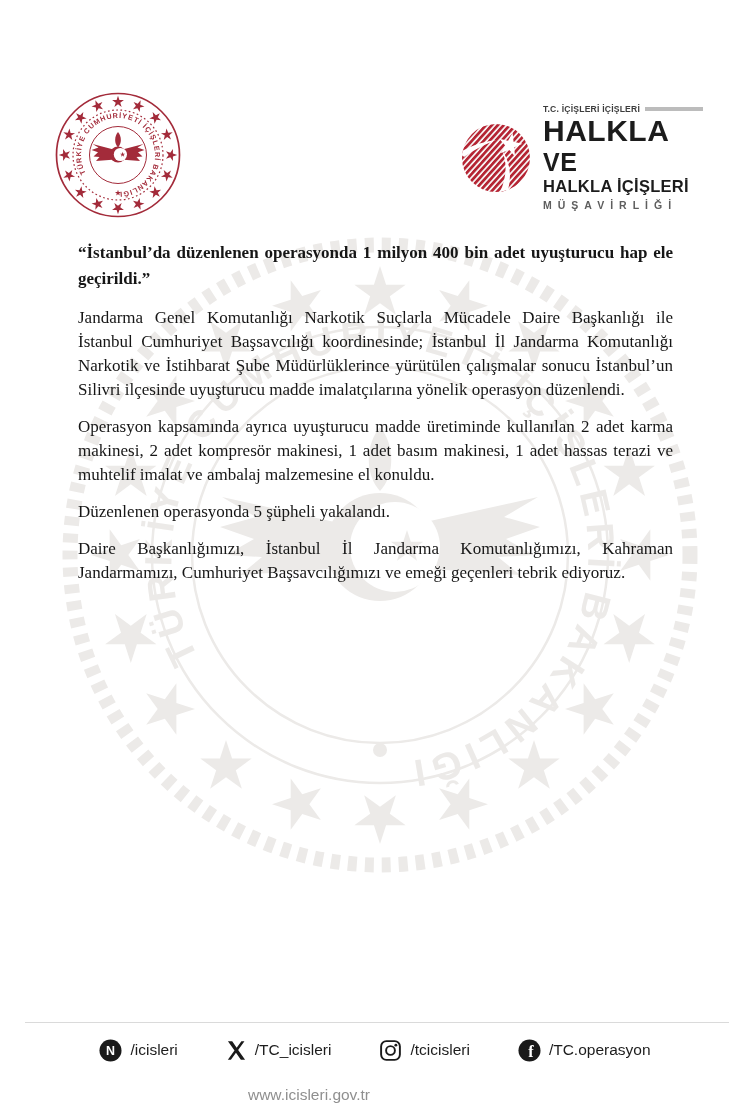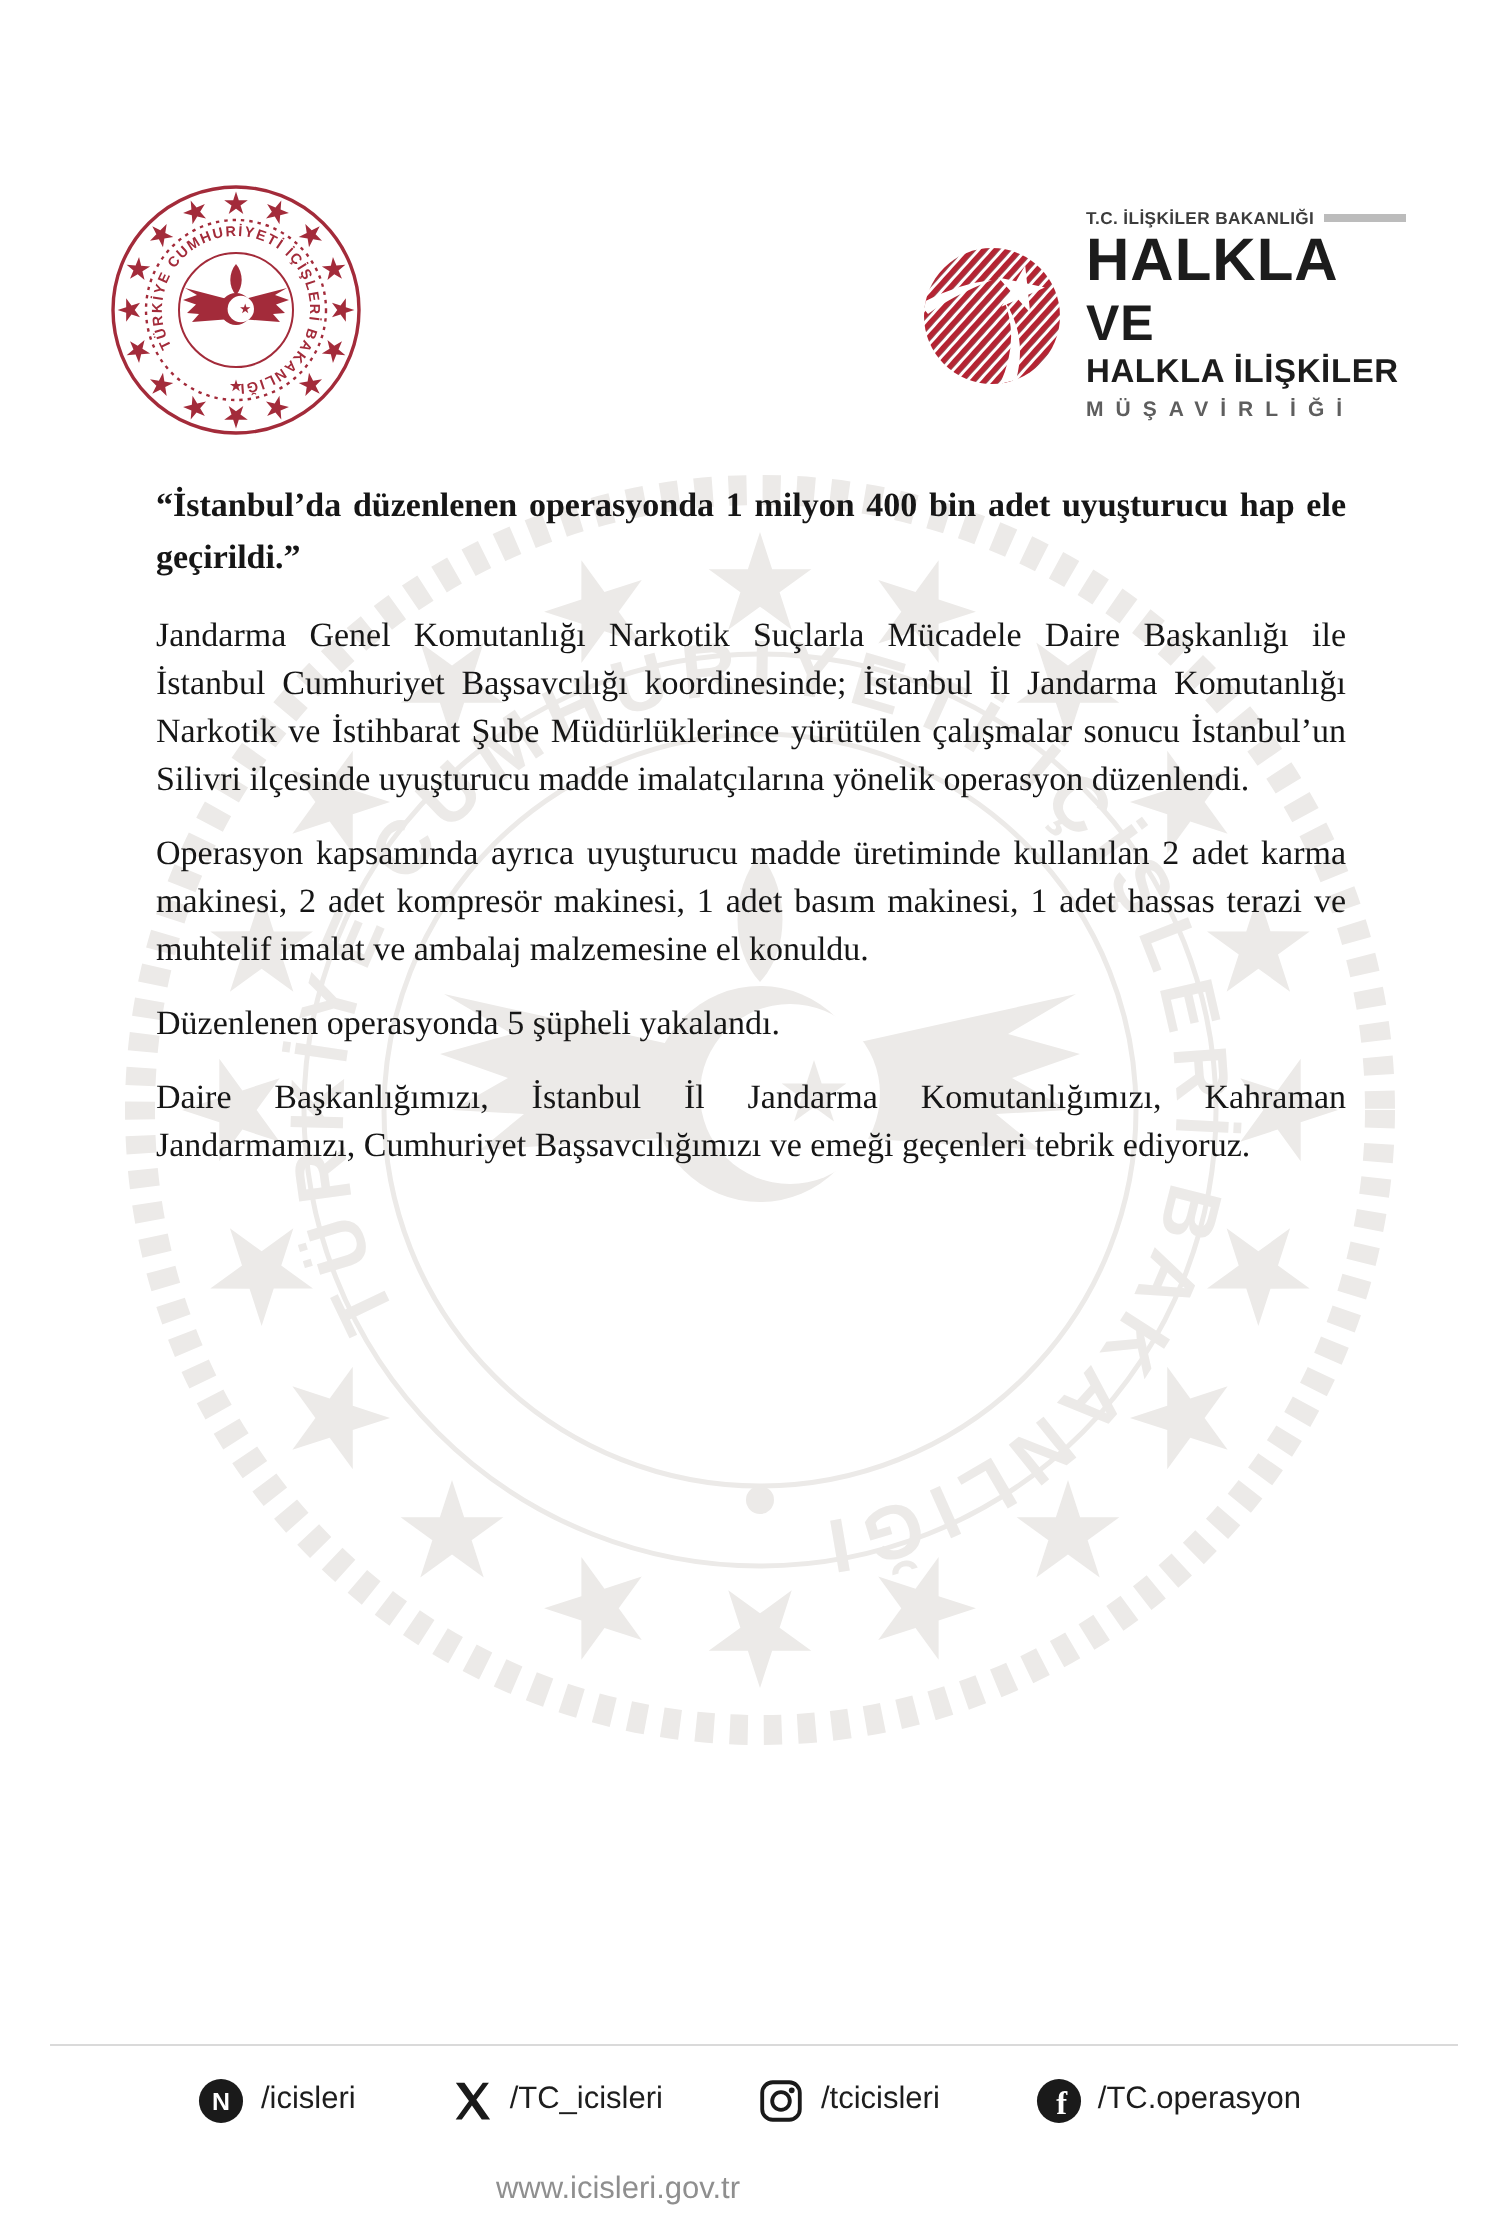--- a/index.html
+++ b/index.html
@@ -138,25 +138,25 @@
       </defs>
       <circle r="34" fill="url(#hatch)"></circle>
       <g clip-path="url(#logoclip)">
         <path d="M-36,-6 Q-18,-16 0,-18 Q-20,-10 -32,-1 Z" fill="#ffffff"></path>
         <path d="M4,34 Q14,12 6,-8 Q18,10 12,32 Z" fill="#ffffff"></path>
         <use href="#star" transform="translate(14,-13) scale(1.25) rotate(12)" fill="#ffffff"></use>
       </g>
     </svg>
     <div class="brand-text">
       <div class="brand-ministry-row">
-        <span class="brand-ministry">T.C. İLİŞKİLER BAKANLIĞI</span>
+        <span class="brand-ministry">T.C. İÇİŞLERİ İÇİŞLERİ</span>
         <span class="brand-bar"></span>
       </div>
       <div class="brand-line1"><span>HALKLA</span> <span class="suffix">VE</span></div>
-      <div class="brand-line2">HALKLA İLİŞKİLER</div>
+      <div class="brand-line2">HALKLA İÇİŞLERİ</div>
       <div class="brand-line3">MÜŞAVİRLİĞİ</div>
     </div>
   </div>
 
   <div class="content">
     <h1 class="headline">“İstanbul’da düzenlenen operasyonda 1 milyon 400 bin adet uyuşturucu hap ele geçirildi.”</h1>
     <p>Jandarma Genel Komutanlığı Narkotik Suçlarla Mücadele Daire Başkanlığı ile İstanbul Cumhuriyet Başsavcılığı koordinesinde; İstanbul İl Jandarma Komutanlığı Narkotik ve İstihbarat Şube Müdürlüklerince yürütülen çalışmalar sonucu İstanbul’un Silivri ilçesinde uyuşturucu madde imalatçılarına yönelik operasyon düzenlendi.</p>
     <p>Operasyon kapsamında ayrıca uyuşturucu madde üretiminde kullanılan 2 adet karma makinesi, 2 adet kompresör makinesi, 1 adet basım makinesi, 1 adet hassas terazi ve muhtelif imalat ve ambalaj malzemesine el konuldu.</p>
     <p>Düzenlenen operasyonda 5 şüpheli yakalandı.</p>
     <p>Daire Başkanlığımızı, İstanbul İl Jandarma Komutanlığımızı, Kahraman Jandarmamızı, Cumhuriyet Başsavcılığımızı ve emeği geçenleri tebrik ediyoruz.</p>

